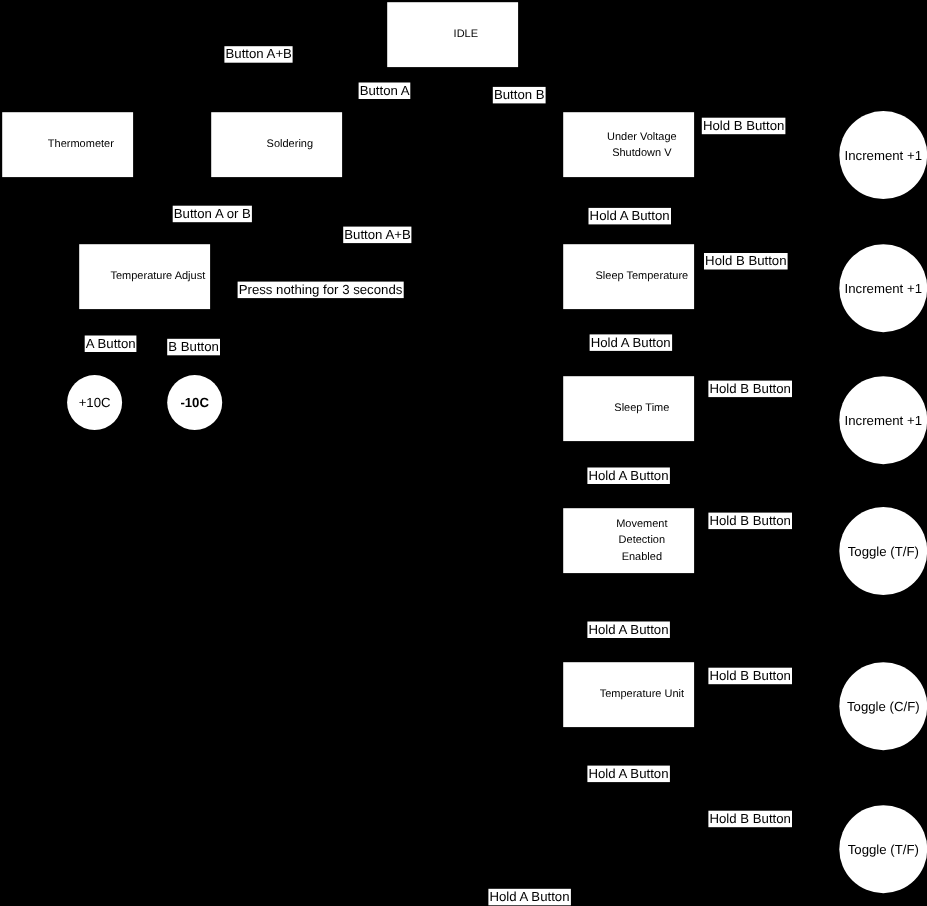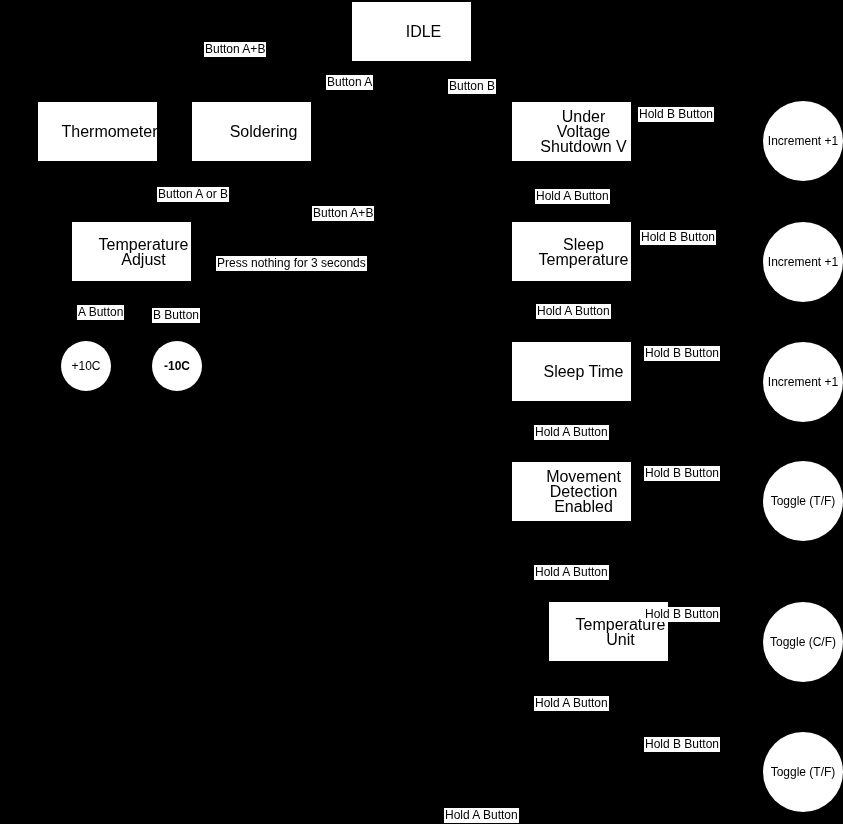--- a/index.html
+++ b/index.html
@@ -17,21 +17,21 @@
   }
   .state-box {
     position: absolute;
     box-sizing: border-box;
     background: var(--node-fill, #ffffff);
     color: var(--node-text, #000000);
     display: flex;
     align-items: center;
     justify-content: center;
     text-align: center;
-    font-size: 16px;
+    font-size: 10px;
     line-height: 15px;
     padding-left: 24px;
   }
   .state-box .node-label {
     white-space: pre-line;
     padding: 0 2px;
   }
   .action-circle {
     position: absolute;
     box-sizing: border-box;
@@ -55,21 +55,21 @@
     white-space: nowrap;
   }
 </style>
 </head>
 <body>
 
 <div class="canvas">
     <div class="state-box" style="left: 352px; top: 2px; width: 119px; height: 59px;">
       <span class="node-label">IDLE</span>
     </div>
-    <div class="state-box" style="left: 2px; top: 102px; width: 119px; height: 59px; margin-left: 36px;">
+    <div class="state-box" style="left: 2px; top: 102px; width: 119px; height: 59px;">
       <span class="node-label">Thermometer</span>
     </div>
     <div class="state-box" style="left: 192px; top: 102px; width: 119px; height: 59px;">
       <span class="node-label">Soldering</span>
     </div>
     <div class="state-box" style="left: 72px; top: 222px; width: 119px; height: 59px;">
       <span class="node-label">Temperature Adjust</span>
     </div>
     <div class="state-box" style="left: 512px; top: 102px; width: 119px; height: 59px;">
       <span class="node-label">Under Voltage
@@ -78,21 +78,21 @@
     <div class="state-box" style="left: 512px; top: 342px; width: 119px; height: 59px;">
       <span class="node-label">Sleep Time</span>
     </div>
     <div class="state-box" style="left: 512px; top: 222px; width: 119px; height: 59px;">
       <span class="node-label">Sleep Temperature</span>
     </div>
     <div class="state-box" style="left: 512px; top: 462px; width: 119px; height: 59px;">
       <span class="node-label">Movement Detection
 Enabled</span>
     </div>
-    <div class="state-box" style="left: 512px; top: 602px; width: 119px; height: 59px; margin-left: 37px;">
+    <div class="state-box" style="left: 512px; top: 602px; width: 119px; height: 59px;">
       <span class="node-label">Temperature Unit</span>
     </div>
     <div class="action-circle" style="left: 61px; top: 341px; width: 50px; height: 50px;">
       <span>+10C</span>
     </div>
     <div class="action-circle" style="left: 152px; top: 341px; width: 50px; height: 50px; font-weight: bold;">
       <span>-10C</span>
     </div>
     <div class="action-circle" style="left: 763px; top: 101px; width: 80px; height: 80px;">
       <span>Increment +1</span>

